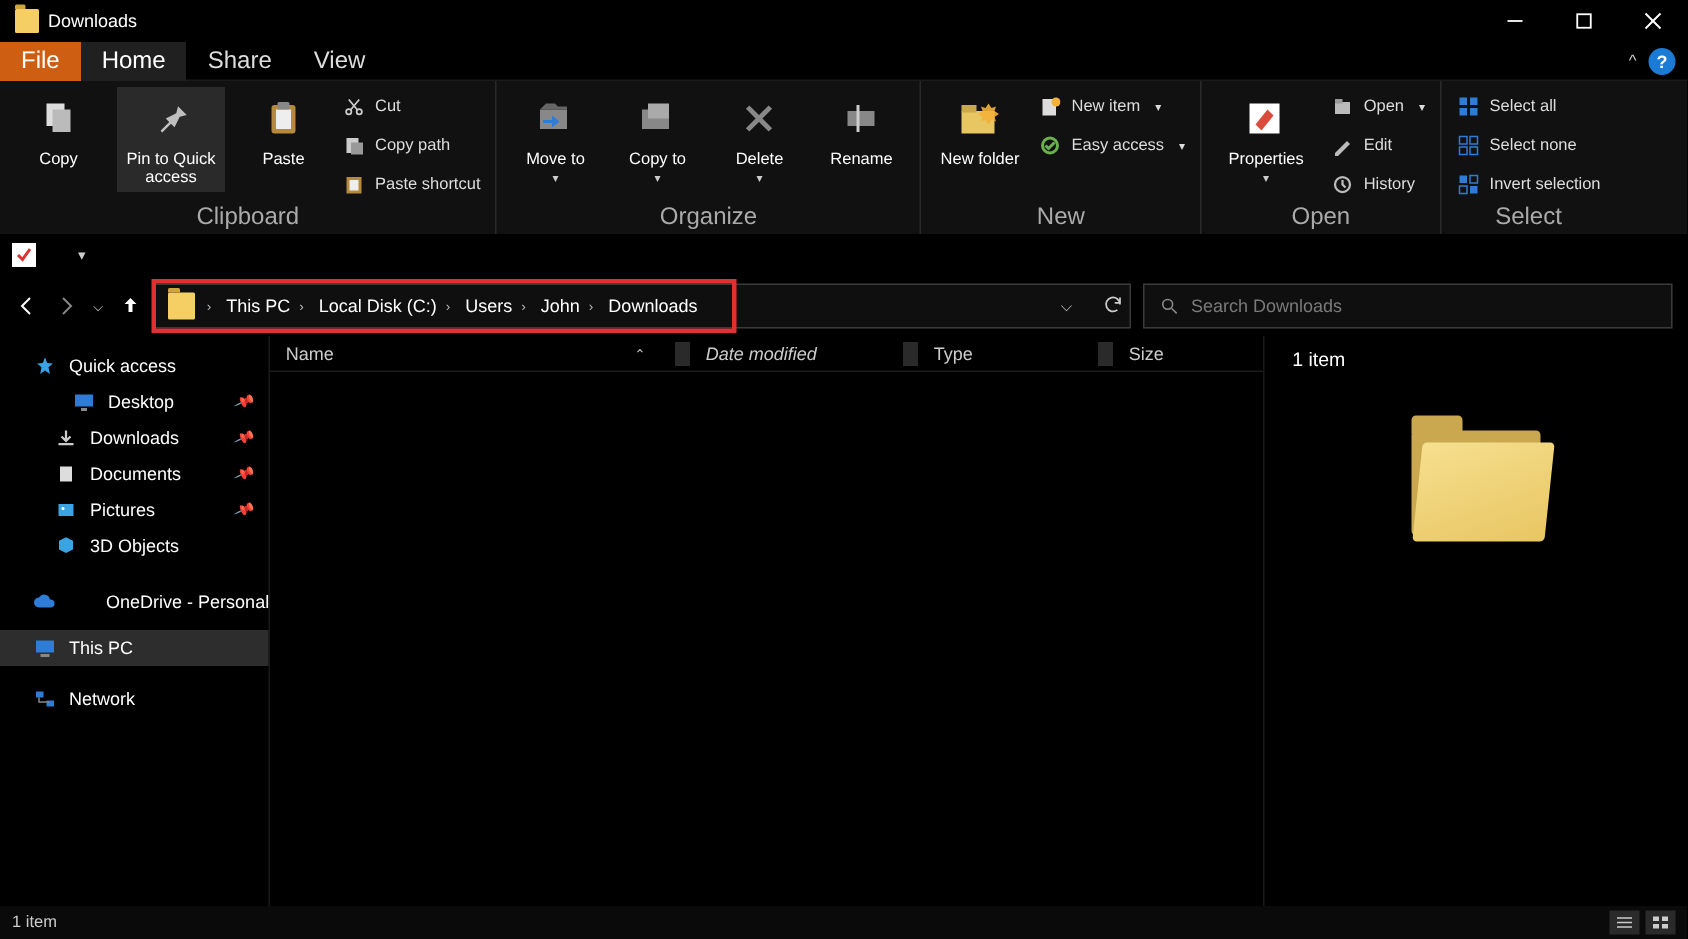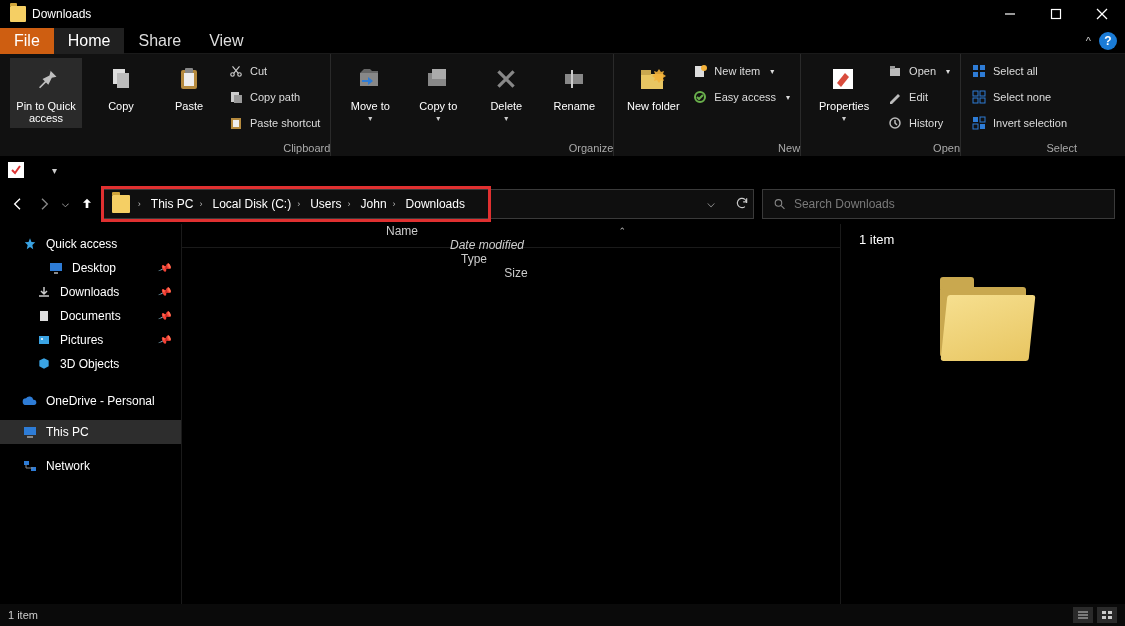--- a/index.html
+++ b/index.html
@@ -21,21 +21,21 @@
   .ribtabs { display:flex; align-items:center; height:26px; background:#000; border-bottom:1px solid #1a1a1a;}
   .ribtab { padding:0 14px; height:26px; display:flex; align-items:center; font-size:16px; color:#ddd;}
   .ribtab.file { background:#ce5e11; color:#fff; }
   .ribtab.home { background:#202020; color:#fff;}
   .ribtabs .right { margin-left:auto; display:flex; align-items:center; padding-right:8px; gap:8px;}
   .help { width:18px; height:18px; border-radius:9px; background:#1a7bd6; color:#fff; display:flex; align-items:center; justify-content:center; font-weight:bold; font-size:12px;}
   
   .ribbon { background:#111; height:102px; display:flex; }
   .group { position:relative; padding:4px 10px 16px; border-right:1px solid #2a2a2a; display:flex; align-items:flex-start; gap:10px;}
   .group.noborder { border-right:none; }
-  .group .grouplabel { position:absolute; bottom:2px; left:0; right:0; text-align:right; font-size:11px; color:#aaa;}
+  .group .grouplabel { position:absolute; bottom:2px; left:0; right:0; text-align:center; font-size:16px; color:#aaa;}
   .bigbtn { display:flex; flex-direction:column; align-items:center; justify-content:flex-start; width:58px; text-align:center; font-size:11px; gap:4px; padding-top:4px;}
   .bigbtn.wide { width:66px; }
   .bigbtn .ico { width:34px; height:34px; display:flex; align-items:center; justify-content:center; }
   .bigbtn .dd { font-size:8px; color:#ccc; margin-top:-2px;}
   .bigbtn.pin { background:#2a2a2a; padding:4px 2px; width:72px;}
   .smrow { display:flex; flex-direction:column; gap:4px; padding-top:2px;}
   .smbtn { display:flex; align-items:center; gap:6px; font-size:11px; color:#ddd; height:22px;}
   .smbtn .si { width:16px; height:16px; display:flex; align-items:center; justify-content:center;}
   
   .qat { height:28px; background:#000; display:flex; align-items:center; gap:6px; padding-left:8px;}
@@ -64,29 +64,29 @@
   }
   .searchbox input { background:transparent; border:none; outline:none; color:#ddd; font-size:12px; width:100%;}
   .searchbox input::placeholder{color:#7a7a7a;}
   
   .content { position:absolute; top:224px; bottom:22px; left:0; right:0; display:flex; background:#000;}
   .nav { width:182px; border-right:1px solid #1a1a1a; display:flex; flex-direction:column; padding-top:8px;}
   .navitem { display:flex; align-items:center; gap:8px; height:24px; padding:0 10px 0 22px; font-size:12px; position:relative;}
   .navitem.selected { background:#2d2d2d; }
   .navitem .pin { position:absolute; right:10px; color:#888; font-size:10px; transform:rotate(20deg);}
   .navitem .nico { width:16px; height:16px; display:flex; align-items:center; justify-content:center; }
-  .navhead { padding:10px 0 4px 20px;}
+  .navhead { padding:10px 0 4px 20px;justify-content:space-between;}
   
   .files { flex:1; display:flex; flex-direction:column; }
-  .colheaders { display:flex; height:24px; align-items:center; border-bottom:1px solid #1a1a1a; color:#ccc; font-size:12px;flex-direction:column;}
+  .colheaders { display:flex; height:24px; align-items:center; border-bottom:1px solid #1a1a1a; color:#ccc; font-size:12px;}
   .colheaders div { padding-left:10px; }
   .colheaders .c-name { width:270px; display:flex; align-items:center; gap:6px;}
   .colheaders .c-date { width:142px;font-style:italic;}
   .colheaders .c-type { width:120px;}
-  .colheaders .c-size { width:100px;text-align:center;}
+  .colheaders .c-size { width:100px;}
   .vsep { width:1px; background:#2a2a2a; height:16px;}
   .filerow { display:flex; height:26px; align-items:center; font-size:12px;}
   .filerow .c-name { width:270px; display:flex; align-items:center; gap:8px; padding-left:10px;}
   .filerow .c-date { width:142px; padding-left:10px;}
   .filerow .c-type { width:120px; padding-left:10px;}
   .filerow .c-size { width:100px; padding-left:10px;}
   .jar-ico { width:16px; height:16px; border-radius:2px; background:#fff; position:relative; }
   .jar-ico::after{content:""; position:absolute; inset:3px; background:conic-gradient(#c33 0 90deg,#36c 90deg 180deg,#c91 180deg 270deg,#393 270deg 360deg); border-radius:2px;}
   
   .preview { width:285px; border-left:1px solid #1a1a1a; display:flex; flex-direction:column; align-items:center; padding-top:8px;}
@@ -136,36 +136,36 @@
   <div class="ribtab">View</div>
   <div class="right">
     <span style="color:#ccc;font-size:11px;">^</span>
     <div class="help">?</div>
   </div>
 </div>
 
 <div class="ribbon">
 
   <div class="group">
-    <div class="bigbtn pin">
-      <div class="ico">
-          <svg width="28" height="28" viewBox="0 0 24 24">
-            <path d="M14 3l7 7-4 1-3 6-2-2-5 5-1-1 5-5-2-2 6-3 1-4z" fill="#bfbfbf"></path>
-          </svg>
-        </div>
-      <span>Pin to Quick access</span>
-    </div>
     <div class="bigbtn">
       <div class="ico">
           <svg width="26" height="26">
             <rect x="5" y="3" width="12" height="15" fill="#ddd"></rect>
             <rect x="9" y="7" width="12" height="15" fill="#bbb"></rect>
           </svg>
         </div>
       <span>Copy</span>
+    </div>
+    <div class="bigbtn pin">
+      <div class="ico">
+          <svg width="28" height="28" viewBox="0 0 24 24">
+            <path d="M14 3l7 7-4 1-3 6-2-2-5 5-1-1 5-5-2-2 6-3 1-4z" fill="#bfbfbf"></path>
+          </svg>
+        </div>
+      <span>Pin to Quick access</span>
     </div>
     <div class="bigbtn">
       <div class="ico">
           <svg width="26" height="26">
             <rect x="5" y="4" width="16" height="19" rx="2" fill="#b58a3e"></rect>
             <rect x="8" y="7" width="10" height="13" fill="#eee"></rect>
             <rect x="9" y="2" width="8" height="5" rx="1" fill="#888"></rect>
           </svg>
         </div>
       <span>Paste</span>

